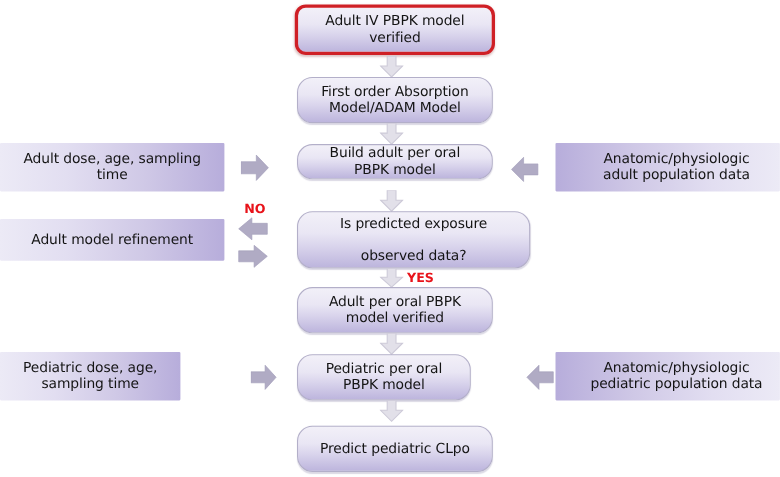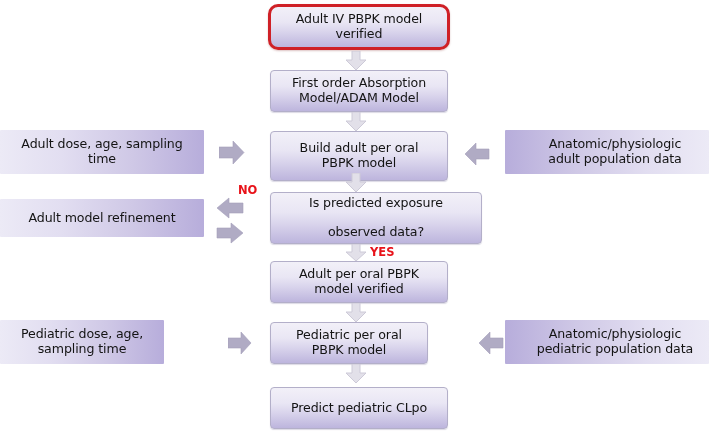--- a/index.html
+++ b/index.html
@@ -32,21 +32,21 @@
     align-items: center;
     justify-content: center;
     text-align: center;
     line-height: 1.18;
     letter-spacing: -0.1px;
     color: #141414;
   }
 
   
   .center-node {
-    border-radius: 4px;
+    border-radius: 14px;
     border: 1px solid #b3afc9;
     background: linear-gradient(to bottom,
                 #f2f0f8 0%,
                 #e9e6f4 38%,
                 #d9d4ec 62%,
                 #bdb5dd 100%);
     box-shadow: 0 1px 1px rgba(90,80,130,0.22);
     font-size: 12.6px;
   }
 
@@ -120,21 +120,21 @@
       <span>Model/ADAM Model</span>
     </span>
   </div>
 
   <div class="arrow" style="left:345px; top:112px;">
     <svg width="22" height="20" viewBox="0 0 22 20">
       <path d="M7,0 L15,0 L15,9 L21,9 L11,19 L1,9 L7,9 Z" fill="#e2e0e9" stroke="#cdcad8" stroke-width="1"></path>
     </svg>
   </div>
 
-  <div class="node center-node" style="left:270px; top:131px; width:178px; height:50px;">
+  <div class="node center-node" style="left:270px; top:131px; width:178px; height:32px;">
     <span class="txt">
       <span>Build adult per oral</span><br>
       <span>PBPK model</span>
     </span>
   </div>
 
   <div class="arrow" style="left:345px; top:173px;">
     <svg width="22" height="20" viewBox="0 0 22 20">
       <path d="M7,0 L15,0 L15,9 L21,9 L11,19 L1,9 L7,9 Z" fill="#e2e0e9" stroke="#cdcad8" stroke-width="1"></path>
     </svg>
@@ -200,21 +200,21 @@
       <path d="M0,7 L14,7 L14,1 L25,12.5 L14,24 L14,18 L0,18 Z" fill="#b0abc4" stroke="#a49fbb" stroke-width="0.6"></path>
     </svg>
   </div>
 
   <div class="node side-node" style="left:0px; top:199px; width:204px; height:38px;">
     <span class="txt">
       <span>Adult model refinement</span>
     </span>
   </div>
 
-  <div class="branch-label" style="left:222px; top:183px;margin-left:16px;">NO</div>
+  <div class="branch-label" style="left:222px; top:183px;">NO</div>
 
   <div class="arrow" style="left:216px; top:197px;">
     <svg width="28" height="22" viewBox="0 0 28 22">
       <path d="M27,6 L13,6 L13,1 L1,11 L13,21 L13,16 L27,16 Z" fill="#b0abc4" stroke="#a49fbb" stroke-width="0.6"></path>
     </svg>
   </div>
 
   <div class="arrow" style="left:216px; top:222px;">
     <svg width="28" height="22" viewBox="0 0 28 22">
       <path d="M1,6 L15,6 L15,1 L27,11 L15,21 L15,16 L1,16 Z" fill="#b0abc4" stroke="#a49fbb" stroke-width="0.6"></path>

